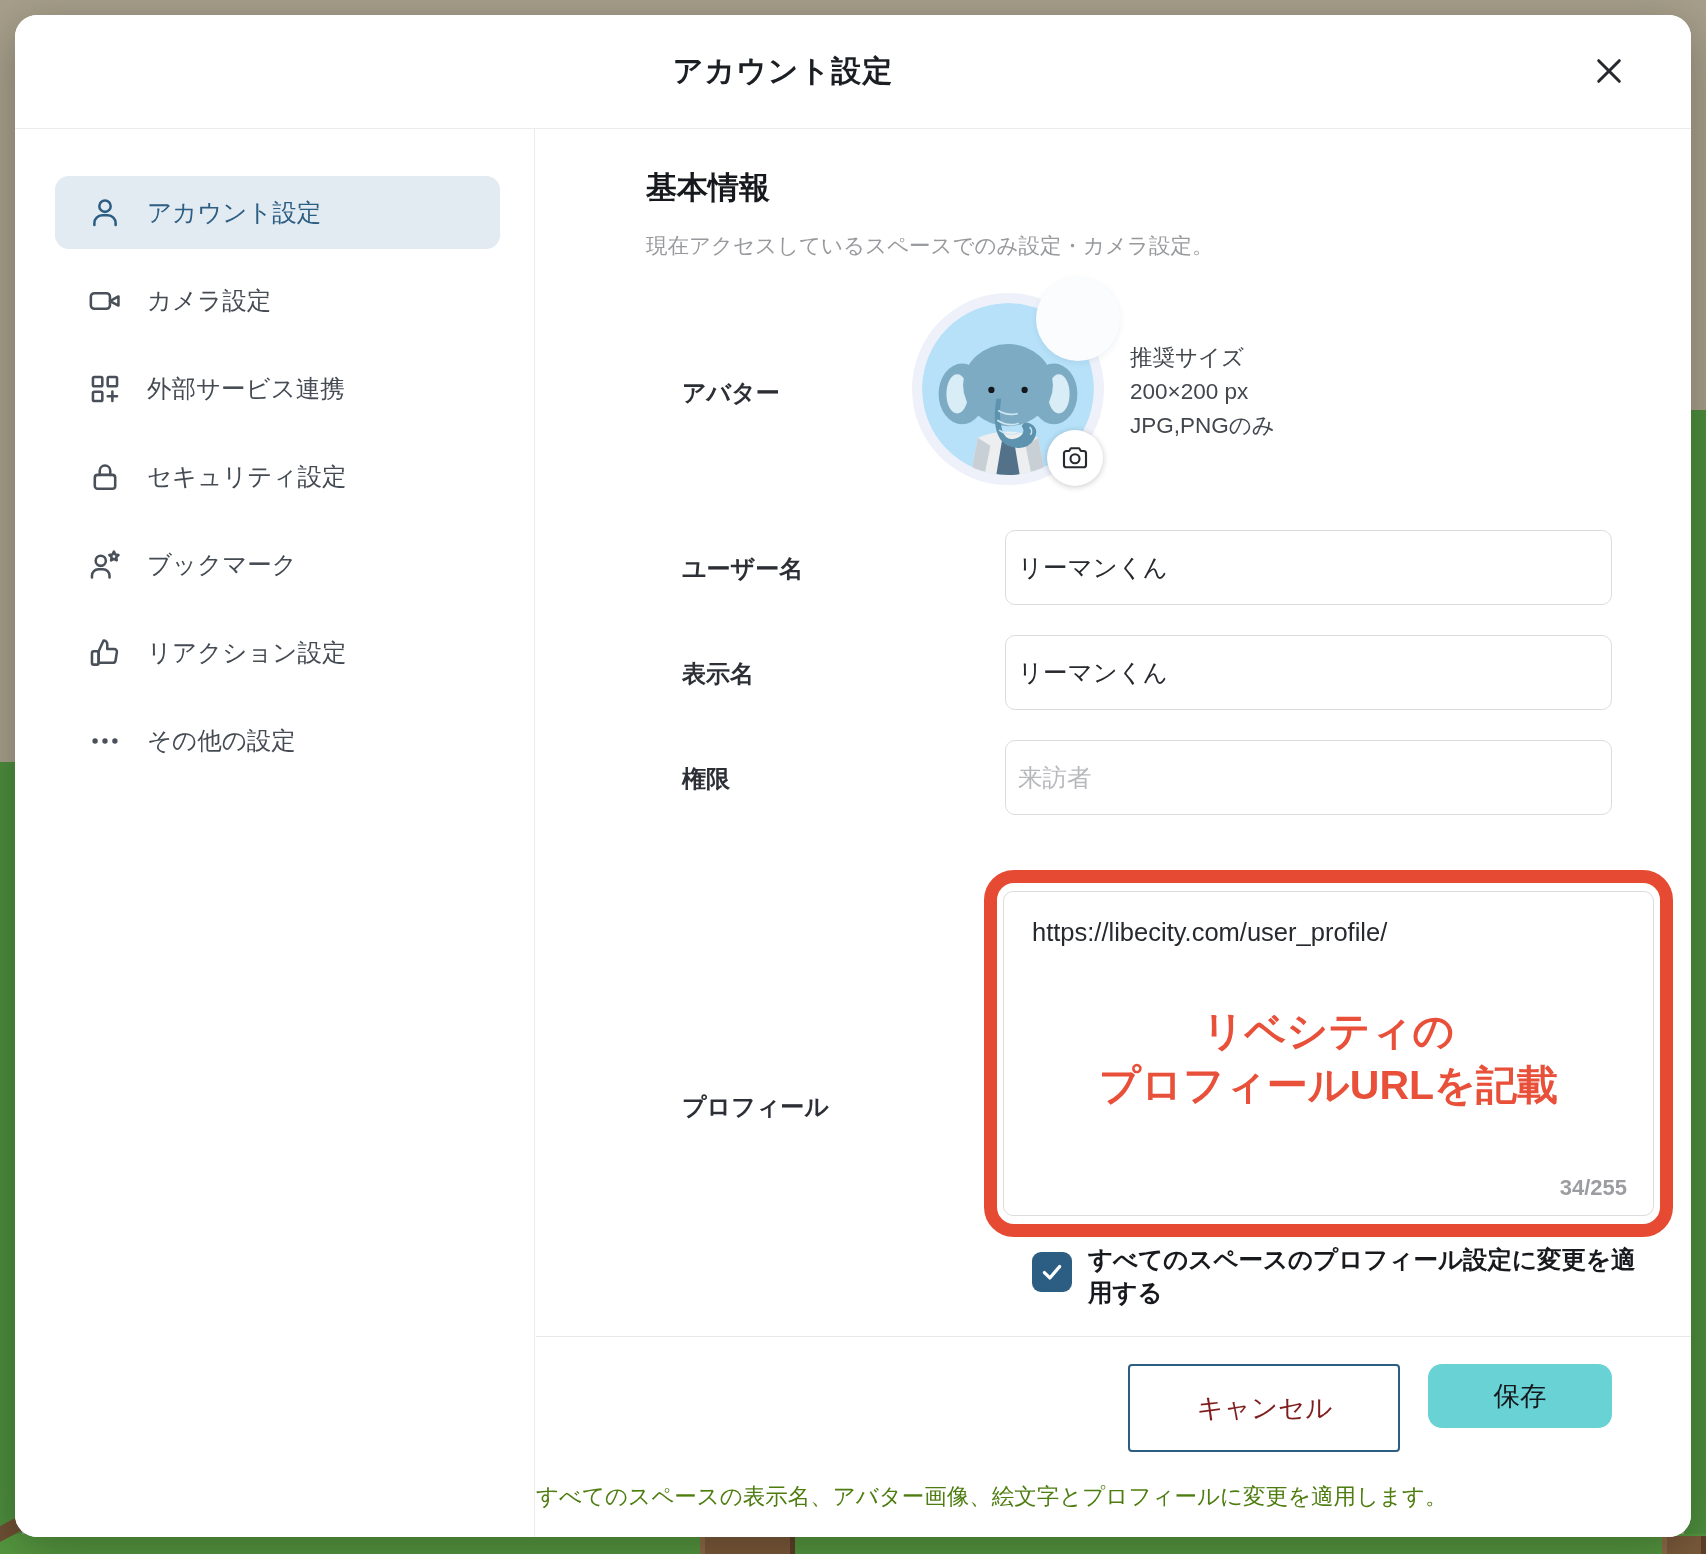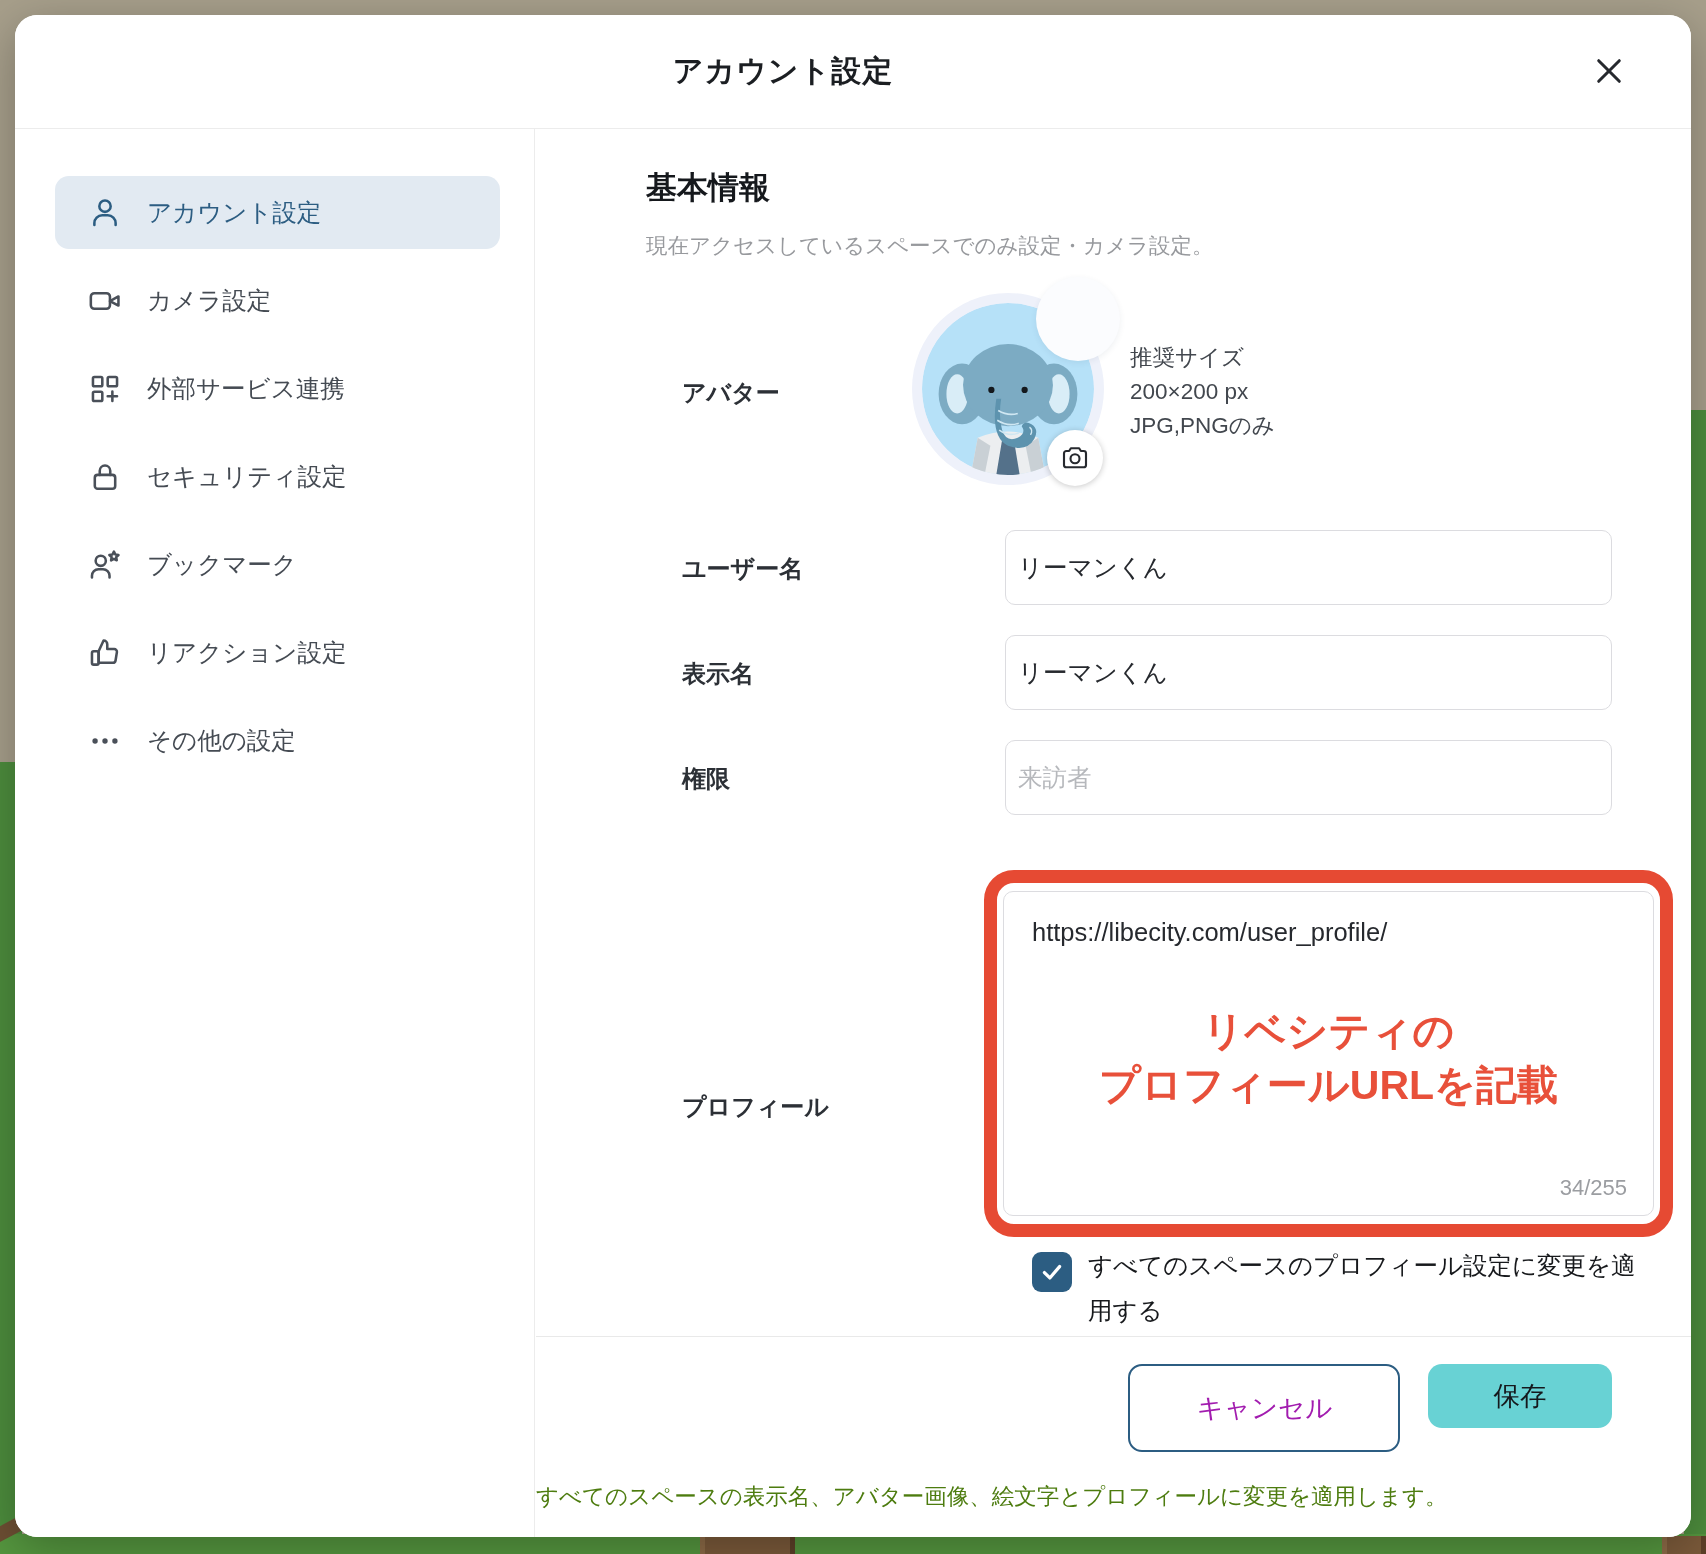--- a/index.html
+++ b/index.html
@@ -80,32 +80,32 @@
     position:absolute;left:448px;top:741px;width:689px;height:367px;box-sizing:border-box;
     border:13px solid #e64a33;border-radius:30px;background:#fff;
   }
   .profile-box{
     position:absolute;left:6px;top:8px;right:6px;bottom:8px;
     border:1.5px solid #dcdce0;border-radius:10px;background:#fff;cursor:text;
   }
   .profile-url{position:absolute;left:28px;top:26px;font-size:25.5px;color:#26292e;white-space:nowrap;}
   .profile-annotation{position:absolute;left:0;right:0;top:112px;text-align:center;
     font-size:41px;font-weight:700;color:#e8503a;line-height:54px;}
-  .char-counter{position:absolute;right:26px;bottom:14px;font-size:22px;color:#9b9da1;}
+  .char-counter{position:absolute;right:26px;bottom:14px;font-size:22px;color:#9b9da1;font-weight:bold;}
 
   
   .checkbox{position:absolute;left:496px;top:1123px;width:40px;height:40px;border-radius:9px;background:#2c5d82;display:flex;align-items:center;justify-content:center;cursor:pointer;}
   .checkbox svg{width:26px;height:26px;stroke:#fff;stroke-width:3;fill:none;stroke-linecap:round;stroke-linejoin:round;}
-  .checkbox-label{position:absolute;left:552px;top:1114px;width:548px;font-size:24.5px;line-height:45px;color:#17191c;}
+  .checkbox-label{position:absolute;left:552px;top:1114px;width:548px;font-size:24.5px;line-height:33px;color:#17191c;font-weight:bold;}
 
   
   .footer-divider{position:absolute;left:0;right:0;top:1207px;height:1px;background:#e9e9e9;}
   .btn-cancel{
     position:absolute;left:592px;top:1235px;width:272px;height:88px;box-sizing:border-box;
-    border:2px solid #2c5d82;border-radius:14px;background:#fff;color:#a21caf;
+    border:2px solid #2c5d82;border-radius:4px;background:#fff;color:#7f1d1d;
     font-size:26.5px;font-weight:500;cursor:pointer;display:flex;align-items:center;justify-content:center;
     font-family:"Liberation Sans","DejaVu Sans",sans-serif;
     padding-left:7px;
   }
   .btn-save{
     position:absolute;left:892px;top:1235px;width:184px;height:64px;box-sizing:border-box;
     border:none;border-radius:14px;background:#68d2d4;color:#15181c;
     font-size:26.5px;font-weight:500;cursor:pointer;display:flex;align-items:center;justify-content:center;
     font-family:"Liberation Sans","DejaVu Sans",sans-serif;
   }

